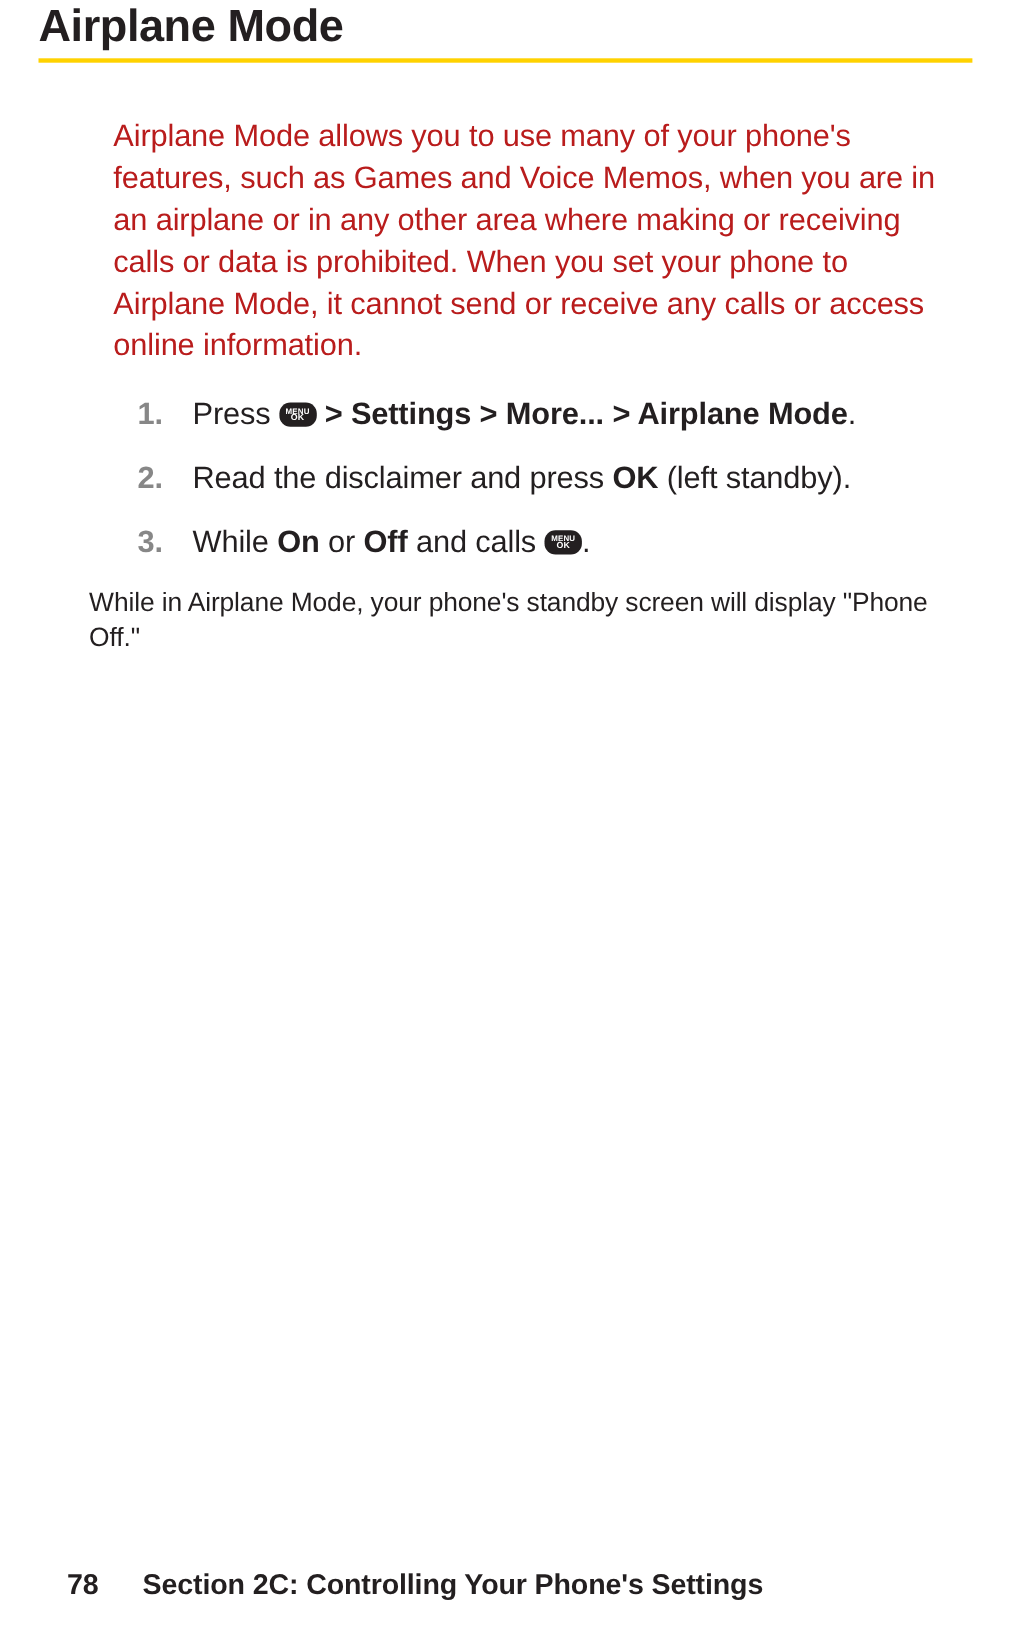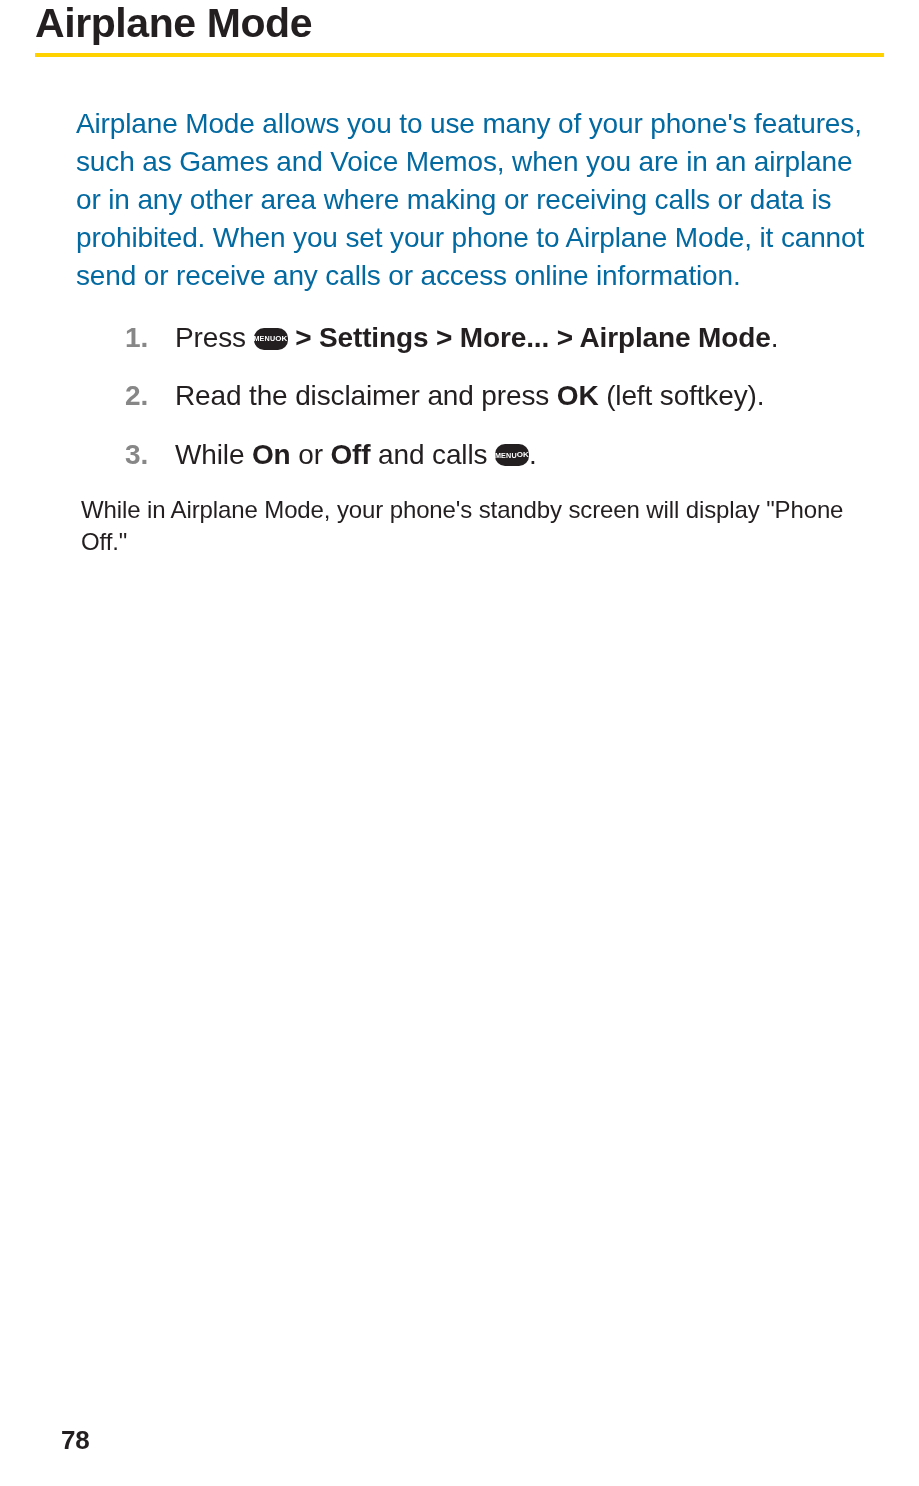--- a/index.html
+++ b/index.html
@@ -28,22 +28,22 @@
     }
     .rule {
       height: 4px;
       background: #ffd200;
       margin-top: 6px;
       margin-bottom: 48px;
     }
     .intro {
       font-size: 28px;
       line-height: 1.36;
-      color: #0369a1;
-      margin-left: 41px;
+      color: #b91c1c;
+      margin-left: 68px;
       margin-right: 10px;
       margin-bottom: 24px;
       letter-spacing: -0.005em;
     }
     ol.steps {
       list-style: none;
       margin-left: 90px;
       margin-right: 10px;
     }
     ol.steps li {
@@ -71,20 +71,21 @@
       align-items: center;
       justify-content: center;
       background: #231f20;
       color: #ffffff;
       border-radius: 10px;
       width: 34px;
       height: 22px;
       vertical-align: middle;
       position: relative;
       top: -1px;
+      flex-direction: column;
       line-height: 0.85;
       padding-top: 1px;
     }
     .menu-ok-icon .line1 {
       font-size: 7.2px;
       font-weight: 700;
       letter-spacing: 0.02em;
     }
     .menu-ok-icon .line2 {
       font-size: 8px;
@@ -136,32 +137,33 @@
       <span class="step-body">
         <span>Press </span><span class="menu-ok-icon">
             <span class="line1">MENU</span>
             <span class="line2">OK</span>
           </span><span class="b"> &gt; Settings &gt; More... &gt; Airplane Mode</span><span>.</span>
       </span>
     </li>
     <li>
       <span class="num">2.</span>
       <span class="step-body">
-        <span>Read the disclaimer and press </span><span class="b">OK</span><span> (left softkey).</span>
+        <span>Read the disclaimer and press </span><span class="b">OK</span><span> (left standby).</span>
       </span>
     </li>
     <li>
       <span class="num">3.</span>
       <span class="step-body">
         <span>While </span><span class="b">On</span><span> or </span><span class="b">Off</span><span> and calls </span><span class="menu-ok-icon">
             <span class="line1">MENU</span>
             <span class="line2">OK</span>
           </span><span>.</span>
       </span>
     </li>
   </ol>
 
   <p class="outro">While in Airplane Mode, your phone's standby screen will display "Phone Off."</p>
 </div>
 
 <div class="footer">
   <span class="pagenum">78</span>
+  <span class="section">Section 2C: Controlling Your Phone's Settings</span>
 </div>
 
 </body></html>

